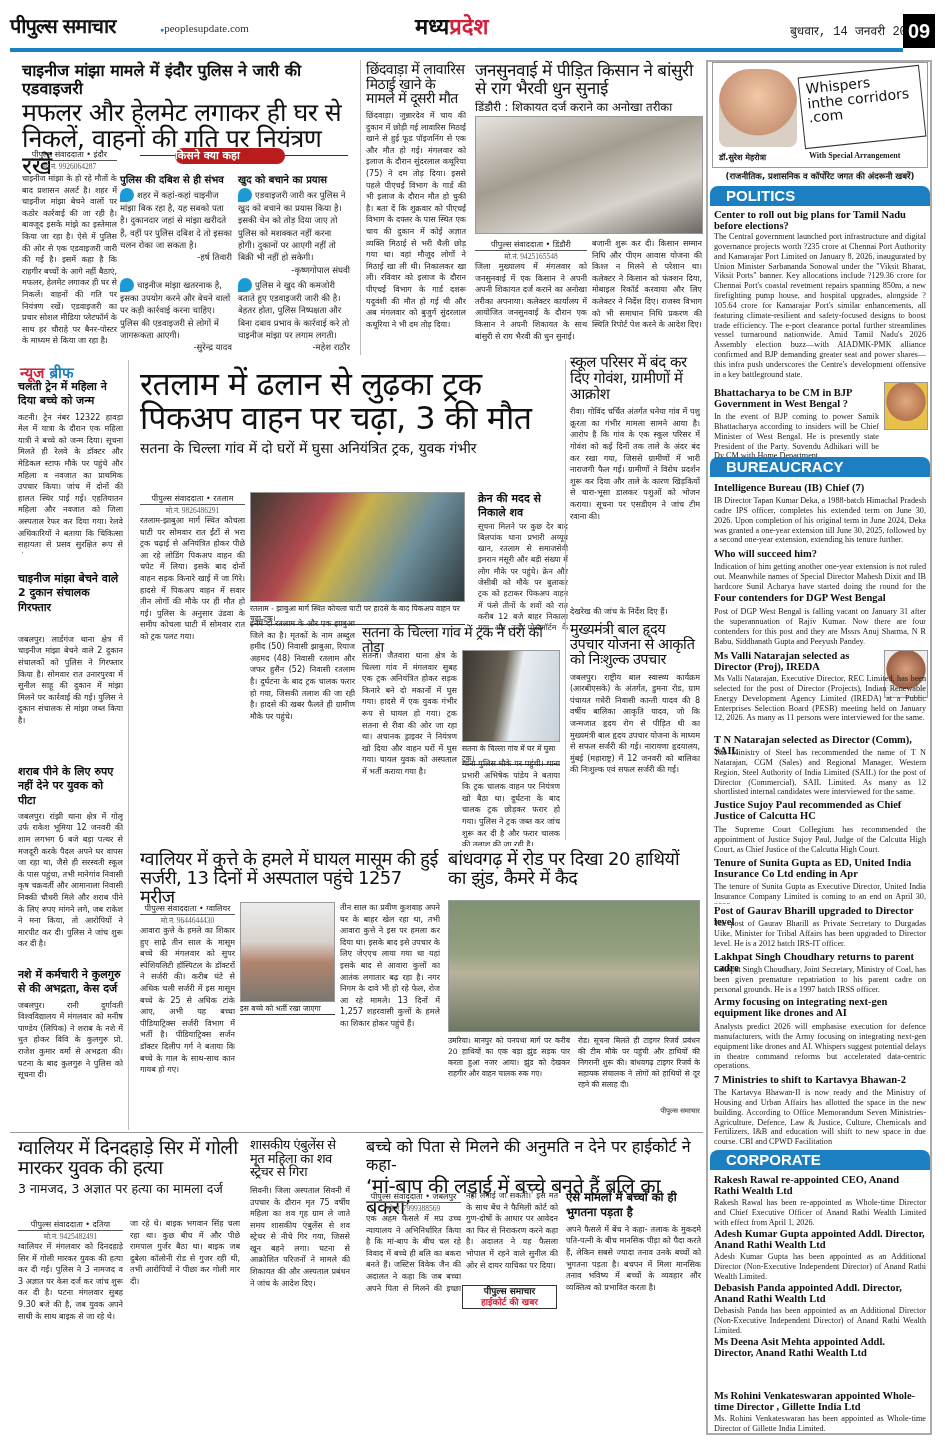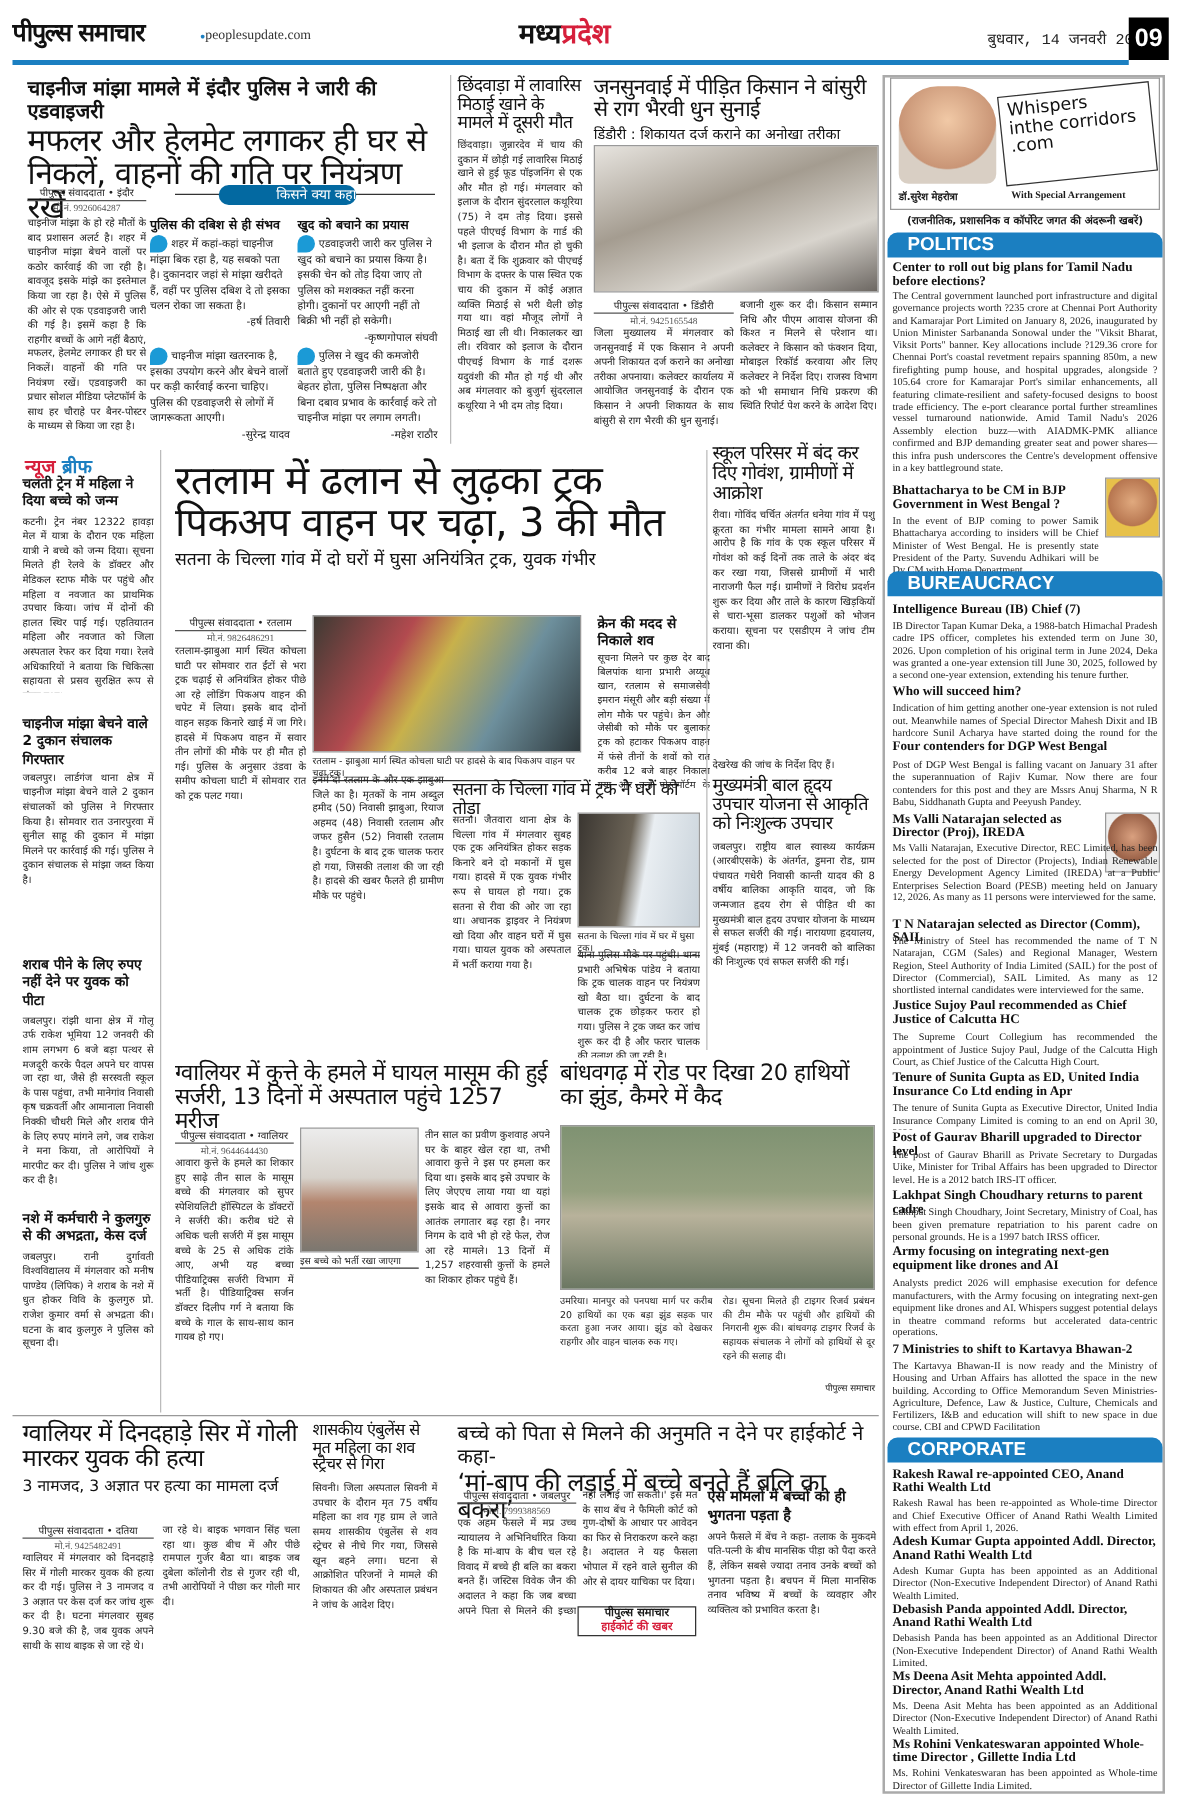--- a/index.html
+++ b/index.html
@@ -15,21 +15,21 @@
 .pgno{right:0;top:6px;width:32px;height:34px;background:#000;color:#fff;font-family:"Liberation Sans",sans-serif;font-weight:bold;font-size:20px;text-align:center;line-height:34px}
 .blueline{left:10px;top:40px;width:893px;height:4px;background:#1b7fc1}
 .hdl{font-family:"DejaVu Sans",sans-serif;font-weight:normal;color:#111;line-height:1.05;letter-spacing:-.5px}
 .kicker{font-family:"DejaVu Sans",sans-serif;color:#111;line-height:1.1}
 .by{font-size:8px;color:#222;border-bottom:1px solid #555;padding-bottom:1px;text-align:center}
 .mob{font-size:7.5px;color:#555;text-align:center;font-family:"Liberation Serif",serif}
 .body{font-size:8px;line-height:1.45;color:#222;text-align:justify;overflow:hidden}
 .photo{background:linear-gradient(135deg,#7a8a8f,#b9b3a1 40%,#5b6a64 70%,#9aa39b);border:1px solid #999}
 .caption{font-size:7.5px;color:#222;border-bottom:1px solid #333;line-height:1.3}
 .vline{width:1px;background:#bbb}
-.pill{background:#0369a1;color:#fff;border-radius:12px;text-align:right;font-weight:normal;font-size:11px;line-height:16px}
+.pill{background:#b91c1c;color:#fff;border-radius:12px;text-align:left;font-weight:bold;font-size:11px;line-height:16px}
 .quote-mark{display:inline-block;width:14px;height:14px;border-radius:50% 50% 50% 0;background:#1b9ad6;margin-right:3px;vertical-align:middle}
 .qhd{font-weight:bold;font-size:10px;color:#111;margin-bottom:2px}
 .qtxt{font-size:8.5px;line-height:1.45;color:#222}
 .qauth{font-size:8.5px;text-align:right;color:#222}
 .nb{font-family:"DejaVu Sans",sans-serif;font-weight:bold;font-size:15px}
 .nb .a{color:#d61f3b}.nb .b{color:#1b7fc1}
 .brhd{font-weight:bold;font-size:11px;line-height:1.3;color:#111}
 
 .rcol{left:706px;top:60px;width:226px;height:1375px;border:2px solid #aaa;background:#fff}
 .wbox{left:4px;top:0;width:216px;height:106px;border:1px solid #999}
@@ -107,21 +107,21 @@
   <div class="body" style="height:118px">बजानी शुरू कर दी। किसान सम्मान निधि और पीएम आवास योजना की किश्त न मिलने से परेशान था। कलेक्टर ने किसान को फंक्शन दिया, मोबाइल रिकॉर्ड करवाया और लिए कलेक्टर ने निर्देश दिए। राजस्व विभाग को भी समाधान निधि प्रकरण की स्थिति रिपोर्ट पेश करने के आदेश दिए।</div>
 </div>
 
 <div class="abs nb" style="left:20px;top:362px"><span class="a">न्यूज</span> <span class="b">ब्रीफ</span></div>
 <div class="abs" style="left:18px;top:380px;width:105px">
   <div class="brhd">चलती ट्रेन में महिला ने दिया बच्चे को जन्म</div>
   <div class="body" style="height:142px;margin-top:3px">कटनी। ट्रेन नंबर 12322 हावड़ा मेल में यात्रा के दौरान एक महिला यात्री ने बच्चे को जन्म दिया। सूचना मिलते ही रेलवे के डॉक्टर और मेडिकल स्टाफ मौके पर पहुंचे और महिला व नवजात का प्राथमिक उपचार किया। जांच में दोनों की हालत स्थिर पाई गई। एहतियातन महिला और नवजात को जिला अस्पताल रेफर कर दिया गया। रेलवे अधिकारियों ने बताया कि चिकित्सा सहायता से प्रसव सुरक्षित रूप से संपन्न हुआ।</div>
 </div>
 <div class="abs" style="left:18px;top:572px;width:105px">
   <div class="brhd">चाइनीज मांझा बेचने वाले 2 दुकान संचालक गिरफ्तार</div>
-  <div class="body" style="height:145px;margin-top:2px">जबलपुर। लार्डगंज थाना क्षेत्र में चाइनीज मांझा बेचने वाले 2 दुकान संचालकों को पुलिस ने गिरफ्तार किया है। सोमवार रात उनारपुरवा में सुनील साहू की दुकान में मांझा मिलने पर कार्रवाई की गई। पुलिस ने दुकान संचालक से मांझा जब्त किया है।</div>
+  <div class="body" style="height:145px;margin-top:19px">जबलपुर। लार्डगंज थाना क्षेत्र में चाइनीज मांझा बेचने वाले 2 दुकान संचालकों को पुलिस ने गिरफ्तार किया है। सोमवार रात उनारपुरवा में सुनील साहू की दुकान में मांझा मिलने पर कार्रवाई की गई। पुलिस ने दुकान संचालक से मांझा जब्त किया है।</div>
 </div>
 <div class="abs" style="left:18px;top:765px;width:105px">
   <div class="brhd">शराब पीने के लिए रुपए नहीं देने पर युवक को पीटा</div>
   <div class="body" style="height:142px;margin-top:3px">जबलपुर। रांझी थाना क्षेत्र में गोलू उर्फ राकेश भूमिया 12 जनवरी की शाम लगभग 6 बजे बड़ा पत्थर से मजदूरी करके पैदल अपने घर वापस जा रहा था, जैसे ही सरस्वती स्कूल के पास पहुंचा, तभी मानेगांव निवासी कृष चक्रवर्ती और आमानाला निवासी निक्की चौधरी मिले और शराब पीने के लिए रुपए मांगने लगे, जब राकेश ने मना किया, तो आरोपियों ने मारपीट कर दी। पुलिस ने जांच शुरू कर दी है।</div>
 </div>
 <div class="abs" style="left:18px;top:968px;width:105px">
   <div class="brhd">नशे में कर्मचारी ने कुलगुरु से की अभद्रता, केस दर्ज</div>
   <div class="body" style="height:98px;margin-top:3px">जबलपुर। रानी दुर्गावती विश्वविद्यालय में मंगलवार को मनीष पाण्डेय (लिपिक) ने शराब के नशे में धुत होकर विवि के कुलगुरु प्रो. राजेश कुमार वर्मा से अभद्रता की। घटना के बाद कुलगुरु ने पुलिस को सूचना दी।</div>
 </div>
 <div class="abs vline" style="left:128px;top:360px;height:770px"></div>
@@ -282,16 +282,15 @@
   <div class="rb" style="top:1026px;height:60px;overflow:hidden">The Kartavya Bhawan-II is now ready and the Ministry of Housing and Urban Affairs has allotted the space in the new building. According to Office Memorandum Seven Ministries- Agriculture, Defence, Law &amp; Justice, Culture, Chemicals and Fertilizers, I&amp;B and education will shift to new space in due course. CBI and CPWD Facilitation</div>
 
   <div class="banner" style="top:1088px">CORPORATE</div>
   <div class="rh" style="top:1112px">Rakesh Rawal re-appointed CEO, Anand Rathi Wealth Ltd</div>
   <div class="rb" style="top:1136px;height:32px;overflow:hidden">Rakesh Rawal has been re-appointed as Whole-time Director and Chief Executive Officer of Anand Rathi Wealth Limited with effect from April 1, 2026.</div>
   <div class="rh" style="top:1166px">Adesh Kumar Gupta appointed Addl. Director, Anand Rathi Wealth Ltd</div>
   <div class="rb" style="top:1190px;height:32px;overflow:hidden">Adesh Kumar Gupta has been appointed as an Additional Director (Non-Executive Independent Director) of Anand Rathi Wealth Limited.</div>
   <div class="rh" style="top:1220px">Debasish Panda appointed Addl. Director, Anand Rathi Wealth Ltd</div>
   <div class="rb" style="top:1244px;height:32px;overflow:hidden">Debasish Panda has been appointed as an Additional Director (Non-Executive Independent Director) of Anand Rathi Wealth Limited.</div>
   <div class="rh" style="top:1274px">Ms Deena Asit Mehta appointed Addl. Director, Anand Rathi Wealth Ltd</div>
-  <div class="rb" style="top:1298px;height:32px;overflow:hidden">Ms. Deena Asit Mehta has been appointed as an Additional Director (Non-Executive Independent Director) of Anand Rathi Wealth Limited.</div>
   <div class="rh" style="top:1328px">Ms Rohini Venkateswaran appointed Whole-time Director , Gillette India Ltd</div>
   <div class="rb" style="top:1352px;height:22px;overflow:hidden">Ms. Rohini Venkateswaran has been appointed as Whole-time Director of Gillette India Limited.</div>
 </div>
 
 </body></html>

